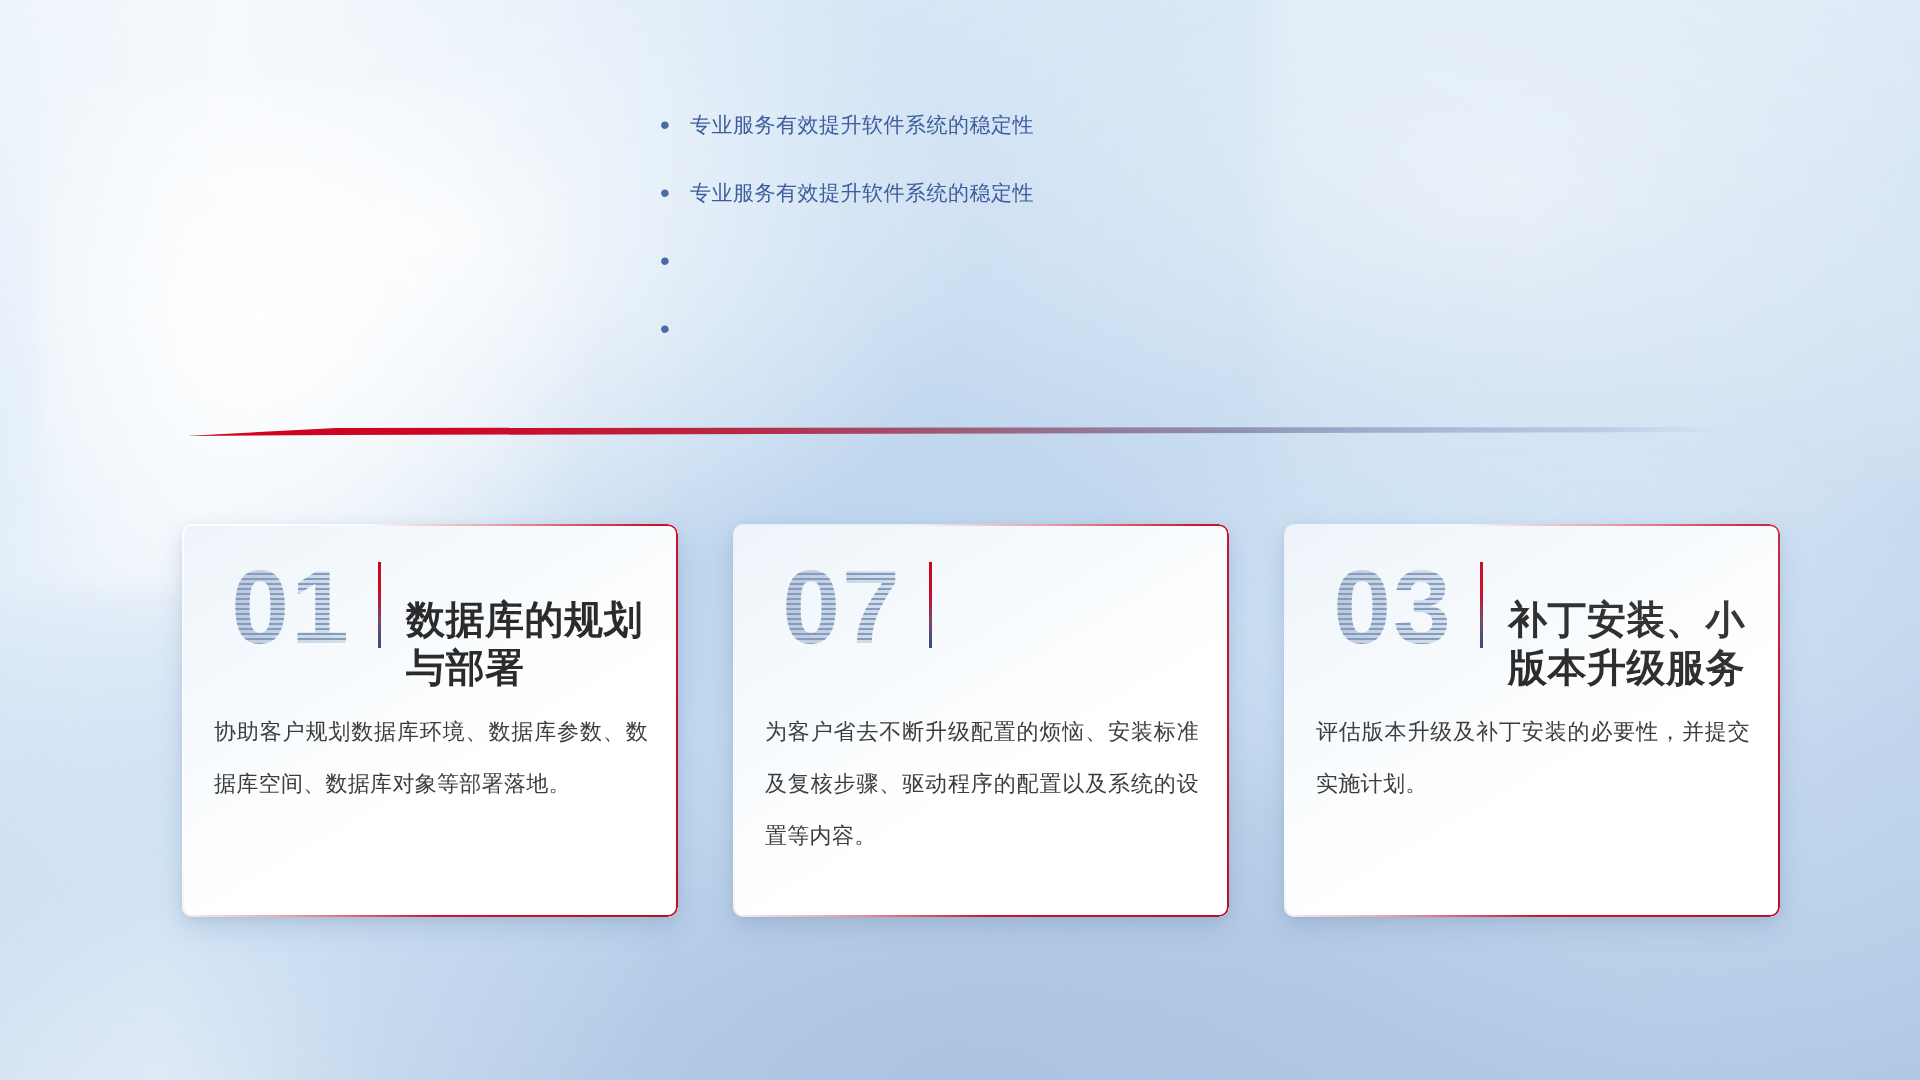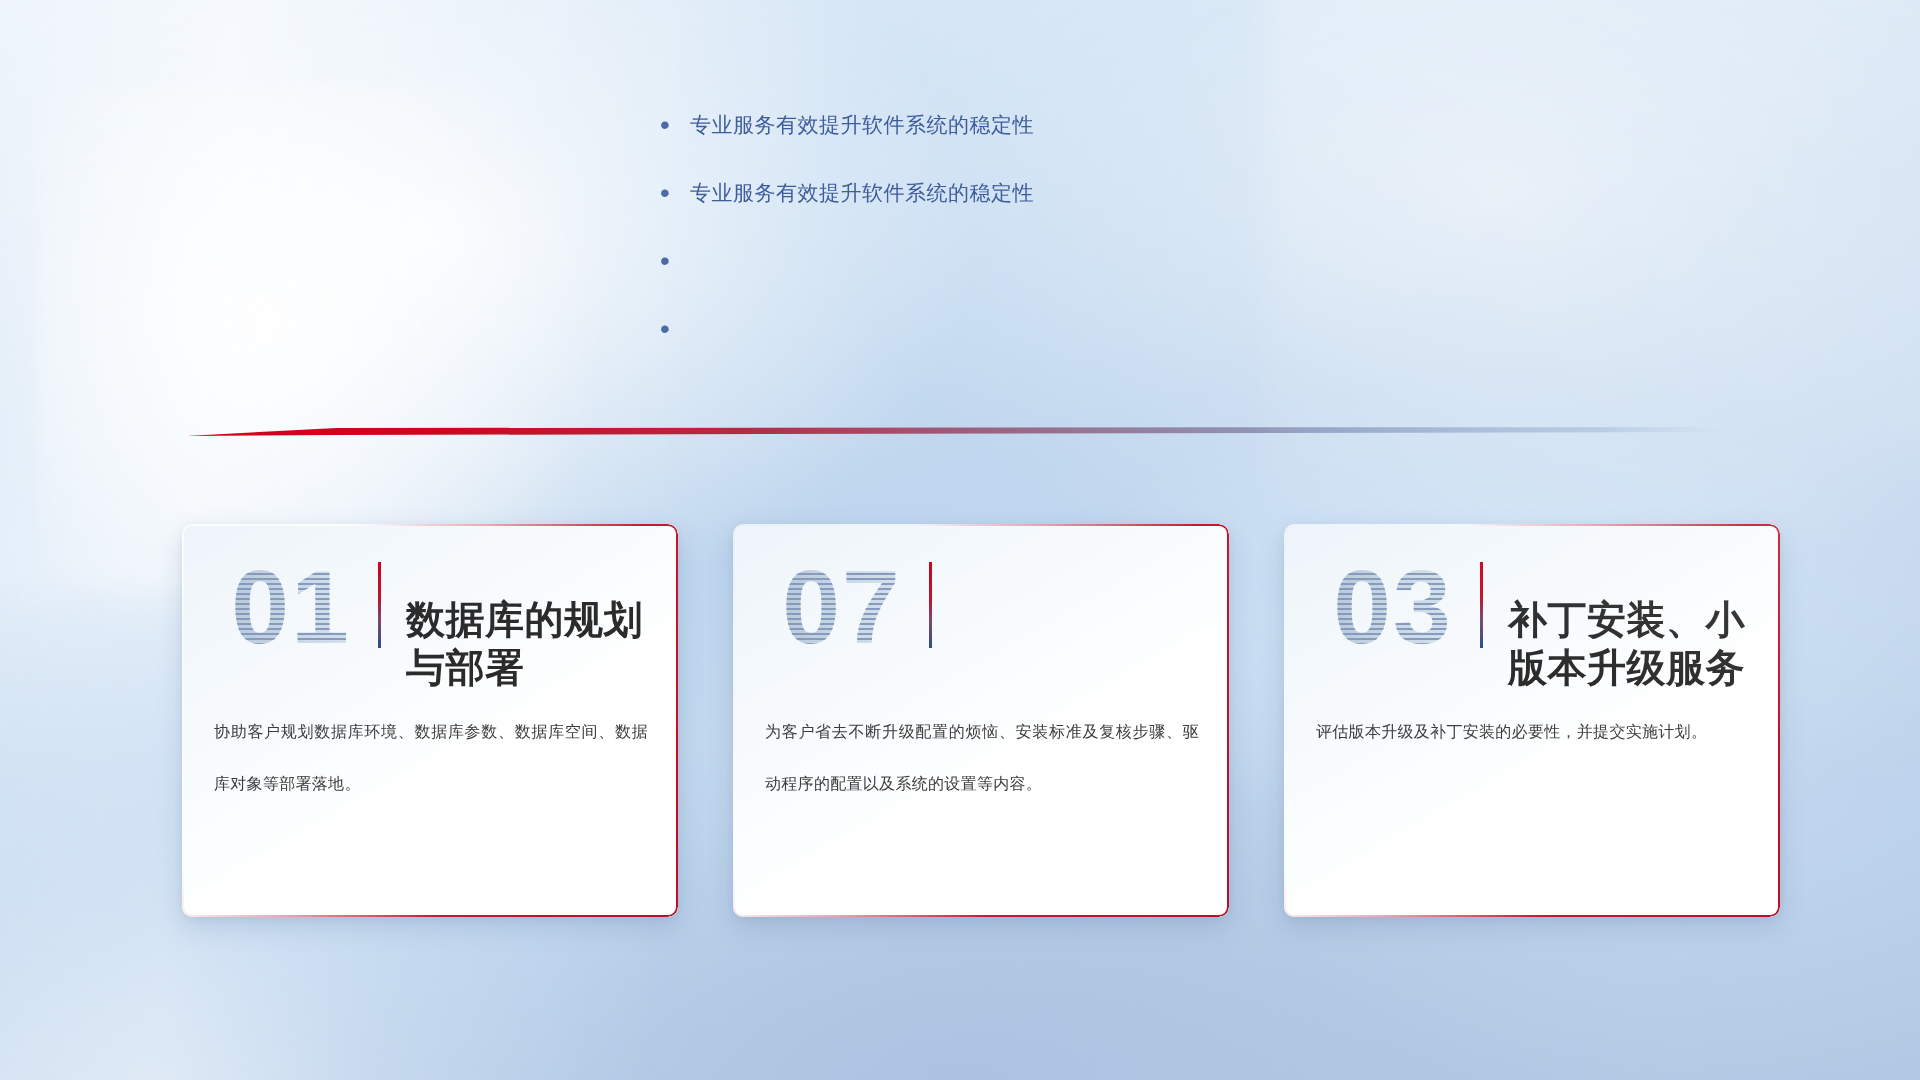--- a/index.html
+++ b/index.html
@@ -159,21 +159,21 @@
     width:250px;
     font-size:39px; line-height:48px;
     font-weight:600;
     color:#2b2b2b;
     letter-spacing:.5px;
     margin-top:44px;
   }
   .card-body{
     position:absolute; left:32px; top:182px;
     width:434px;
-    font-size:16px; line-height:52px;
+    font-size:22px; line-height:52px;
     color:#3d3d3d;
     letter-spacing:.3px;
     text-align:justify;
   }
 </style>
 </head>
 <body>
 
 <div id="slide">
 

